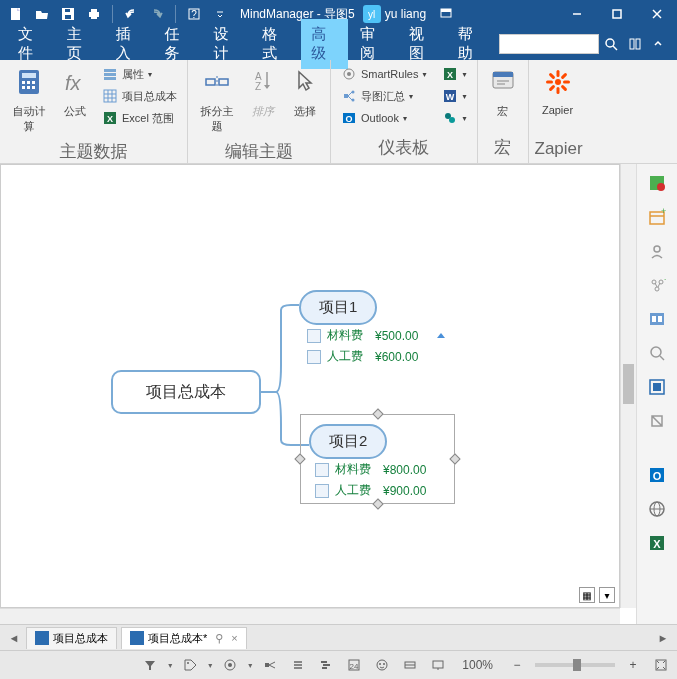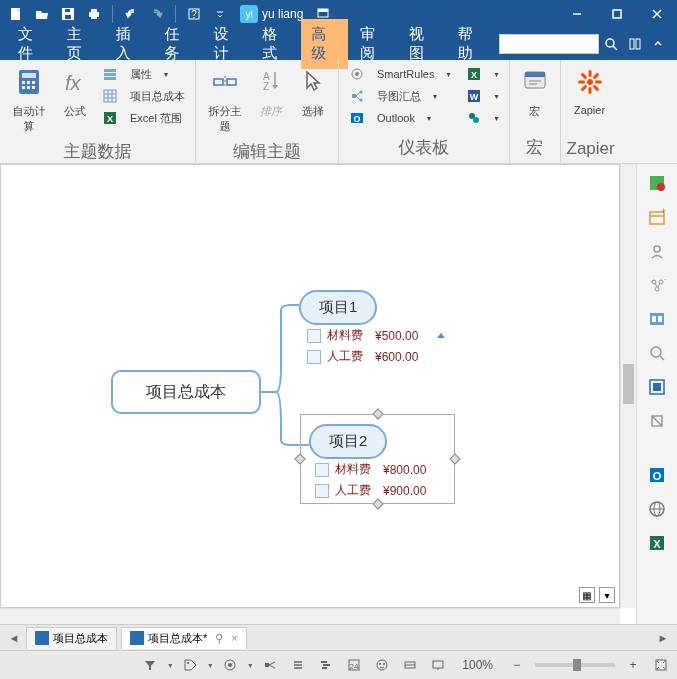--- a/index.html
+++ b/index.html
@@ -9,49 +9,49 @@
 .titlebar .qat { display: flex; align-items: center; gap: 2px; padding-left: 4px; }
 .qat-btn { width: 24px; height: 24px; display: flex; align-items: center; justify-content: center; cursor: pointer; }
 .qat-sep { width: 1px; height: 18px; background: rgba(255,255,255,0.3); margin: 0 4px; }
 .title-text { margin-left: 8px; font-size: 12px; color: #fff; }
 .user-badge { width: 18px; height: 18px; background: #4fc3f7; border-radius: 3px; display: flex; align-items: center; justify-content: center; font-size: 10px; margin: 0 4px 0 8px; }
 .title-spacer { flex: 1; }
 .win-btn { width: 40px; height: 28px; display: flex; align-items: center; justify-content: center; cursor: pointer; }
 
 .menubar { height: 32px; background: #1d5692; display: flex; align-items: center; padding: 0 8px; gap: 2px; }
 .menu-item { padding: 6px 10px; color: #fff; cursor: pointer; font-size: 15px; }
-.menu-item.active { background: #fdba74; color: #2b579a; }
+.menu-item.active { background: #7dd3fc; color: #2b579a; }
 .menu-spacer { flex: 1; }
 .menu-search { width: 100px; height: 20px; background: #fff; border: 1px solid #ccc; }
 .menu-right-btn { width: 24px; height: 24px; display: flex; align-items: center; justify-content: center; color: #fff; cursor: pointer; }
 
 .ribbon { height: 104px; background: #f2f2f2; border-bottom: 1px solid #d4d4d4; display: flex; }
 .ribbon-group { border-right: 1px solid #d4d4d4; padding: 4px 6px 2px; display: flex; flex-direction: column; }
 .ribbon-body { flex: 1; display: flex; align-items: flex-start; gap: 4px; }
 .ribbon-label { text-align: center; font-size: 17px; color: #666; padding: 2px 0; }
 .big-btn { display: flex; flex-direction: column; align-items: center; justify-content: center; padding: 4px 6px; cursor: pointer; width: 46px; }
 .big-btn .icon { width: 32px; height: 32px; display: flex; justify-content: center; text-decoration: underline; }
 .big-btn .lbl { font-size: 11px; color: #444; margin-top: 4px; text-align: center; }
 .small-list { display: flex; flex-direction: column; gap: 2px; }
-.small-btn { display: flex; align-items: center; gap: 12px; padding: 2px 4px; cursor: pointer; font-size: 11px; color: #444; white-space: nowrap; text-align: center; }
+.small-btn { display: flex; align-items: center; gap: 4px; padding: 2px 4px; cursor: pointer; font-size: 11px; color: #444; white-space: nowrap; text-align: center; }
 .small-icon { width: 16px; height: 16px; display: flex; align-items: center; justify-content: center; }
 
 .workspace { position: absolute; top: 164px; left: 0; right: 41px; bottom: 55px; background: #fff; }
 .canvas { position: absolute; inset: 0 16px 16px 0; background: #fff; border: 1px solid #ccc; overflow: hidden; }
 .vscroll { position: absolute; top: 0; right: 0; width: 16px; bottom: 16px; background: #f0f0f0; border-left: 1px solid #ddd; }
 .vscroll-thumb { position: absolute; left: 2px; right: 2px; top: 200px; height: 40px; background: #c0c0c0; }
 .hscroll { position: absolute; left: 0; right: 16px; bottom: 0; height: 16px; background: #f0f0f0; border-top: 1px solid #ddd; }
 .canvas-tools { position: absolute; right: 4px; bottom: 4px; display: flex; gap: 4px; }
 .ct-btn { width: 16px; height: 16px; border: 1px solid #999; background: #fff; cursor: pointer; display: flex; align-items: center; justify-content: center; font-size: 10px; }
 
 .node-root { position: absolute; left: 110px; top: 205px; width: 150px; height: 44px; border: 2px solid #7aabd6; border-radius: 10px; background: #fff; display: flex; align-items: center; justify-content: center; font-size: 16px; color: #333; }
 .node-topic { position: absolute; border: 2px solid #7aabd6; border-radius: 18px; background: #e8f1fb; padding: 6px 18px; font-size: 15px; color: #333; }
 .topic1 { left: 298px; top: 125px; }
 .topic2 { left: 308px; top: 259px; }
-.cost-table { position: absolute; font-size: 12px; color: #7f1d1d; }
+.cost-table { position: absolute; font-size: 12px; color: #15803d; }
 .cost-row { display: flex; align-items: center; gap: 6px; padding: 2px 0; }
 .cost-icon { width: 14px; height: 14px; border: 1px solid #97b8d6; background: #eef4fb; }
 .cost-label { width: 42px; }
 .cost-val { width: 56px; }
 .tri-up { width: 0; height: 0; border-left: 4px solid transparent; border-right: 4px solid transparent; border-bottom: 5px solid #4a90d9; }
 .sel-box { position: absolute; border: 1px solid #aaa; }
 .sel-handle { position: absolute; width: 8px; height: 8px; background: #ddd; border: 1px solid #888; transform: rotate(45deg); }
 
 .sidepanel { position: absolute; top: 164px; right: 0; width: 41px; bottom: 55px; background: #f4f4f4; border-left: 1px solid #ddd; display: flex; flex-direction: column; align-items: center; padding-top: 6px; gap: 8px; }
 .sp-btn { width: 28px; height: 26px; display: flex; align-items: center; justify-content: center; cursor: pointer; border-radius: 3px; }
@@ -118,20 +118,21 @@
           <rect x="3" y="3" width="10" height="10" fill="none" stroke="#fff"></rect>
           <text x="8" y="12" font-size="10" fill="#fff" text-anchor="middle">?</text>
         </svg>
       </div>
     <div class="qat-btn">
         <svg width="8" height="8">
           <path d="M1 2 L7 2 M2 5 L4 7 L6 5" stroke="#fff" fill="none"></path>
         </svg>
       </div>
   </div>
+  <span class="title-text"><span>MindManager</span> - <span>导图5</span></span>
   <div class="user-badge">yl</div>
   <span style="color:#fff;">yu liang</span>
   <div class="qat-btn" style="margin-left:8px;">
       <svg width="14" height="14">
         <rect x="2" y="2" width="10" height="8" fill="none" stroke="#fff"></rect>
         <rect x="2" y="2" width="10" height="3" fill="#fff"></rect>
       </svg>
     </div>
   <div class="title-spacer"></div>
   <div class="win-btn">

